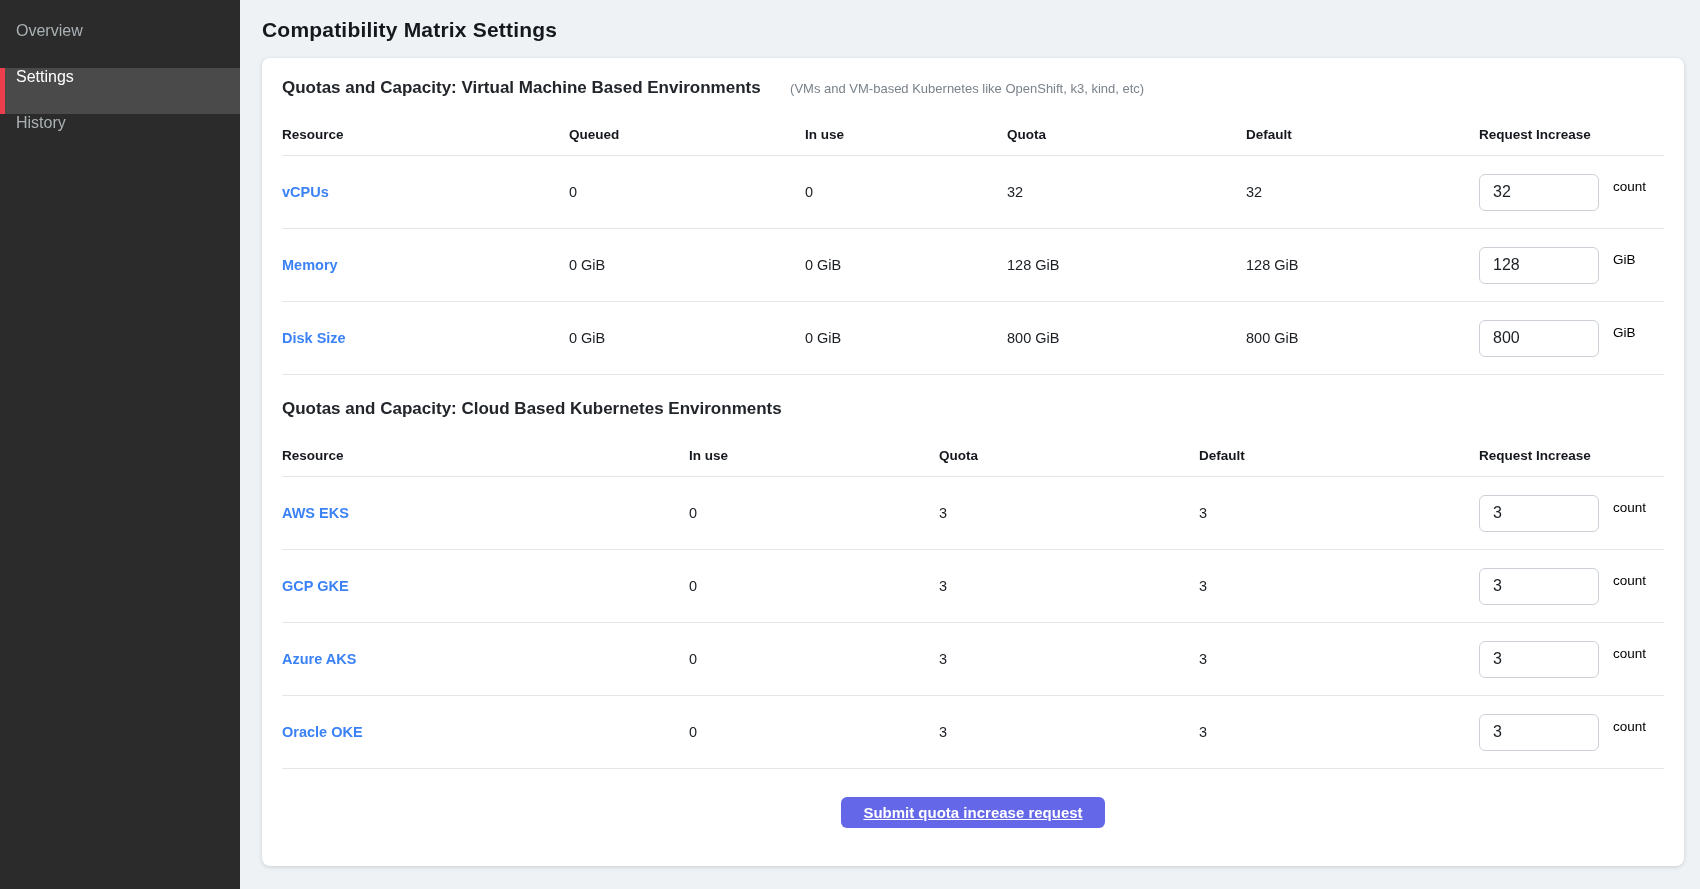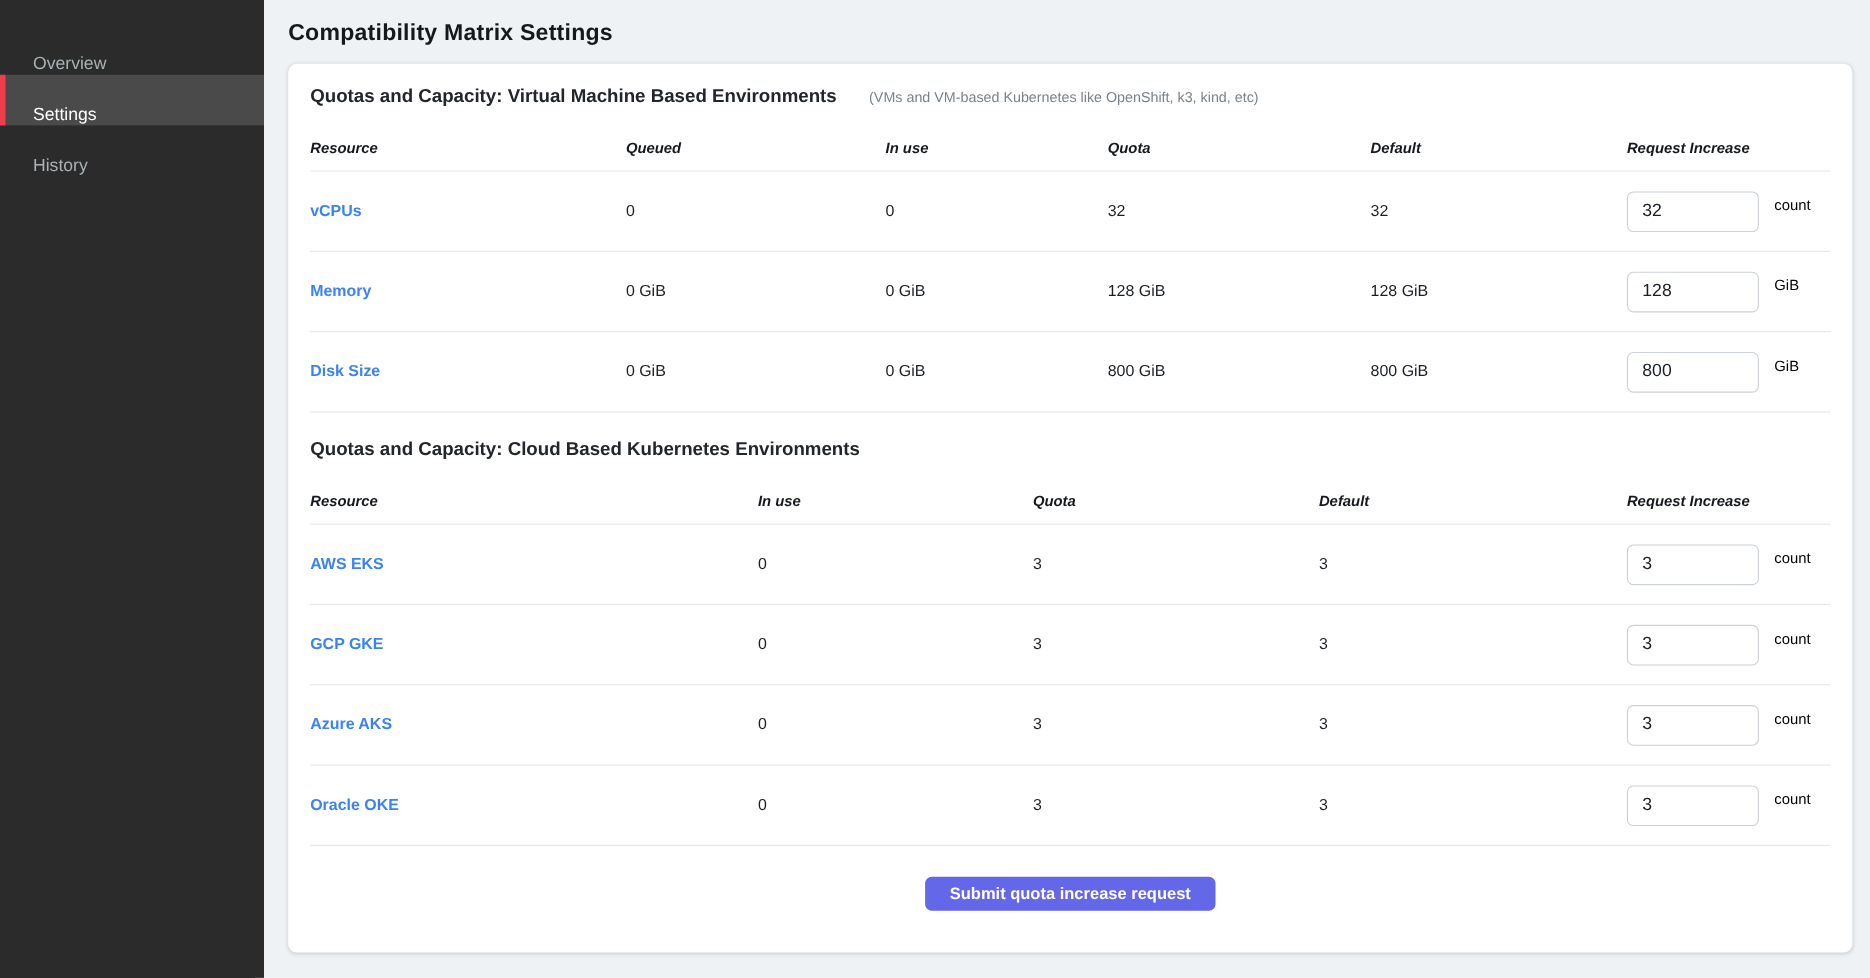--- a/index.html
+++ b/index.html
@@ -16,22 +16,22 @@
   .sidebar {
     width: 240px;
     flex-shrink: 0;
     background: #2b2b2b;
     padding-top: 22px;
     height: 100%;
   }
   .nav-item {
     height: 46px;
     display: flex;
-    align-items: flex-end;
-    padding-left: 25px;
+    align-items: flex-start;
+    padding-left: 11px;
     border-left: 5px solid transparent;
     color: #aab1b4;
     font-size: 16px;
     cursor: pointer;
   }
   .nav-item.active {
     background: #4a4a4a;
     border-left-color: #ee3e4e;
     color: #ffffff;
   }
@@ -69,21 +69,20 @@
   
   .thead {
     display: grid;
     align-items: center;
     height: 42px;
     margin-top: 16px;
     border-bottom: 1px solid #e4e7ea;
     font-size: 13.5px;
     font-weight: 700;
     color: #15181d;
-    font-style: italic;
   }
   .trow {
     display: grid;
     align-items: center;
     height: 73px;
     border-bottom: 1px solid #e4e7ea;
     font-size: 14.5px;
     color: #1b1f24;
   }
   .cols-vm   { grid-template-columns: 287px 236px 202px 239px 233px 1fr; }
@@ -116,20 +115,21 @@
     background: #6467e8;
     color: #ffffff;
     font-weight: 700;
     font-size: 15px;
     border: none;
     border-radius: 6px;
     padding: 7px 22px;
     height: 31px;
     font-family: "Liberation Sans", sans-serif;
     cursor: pointer;
+    text-decoration: underline;
   }
 </style>
 </head>
 <body>
 
 <nav class="sidebar">
   <div class="nav-item">
     <span>Overview</span>
   </div>
   <div class="nav-item active">

